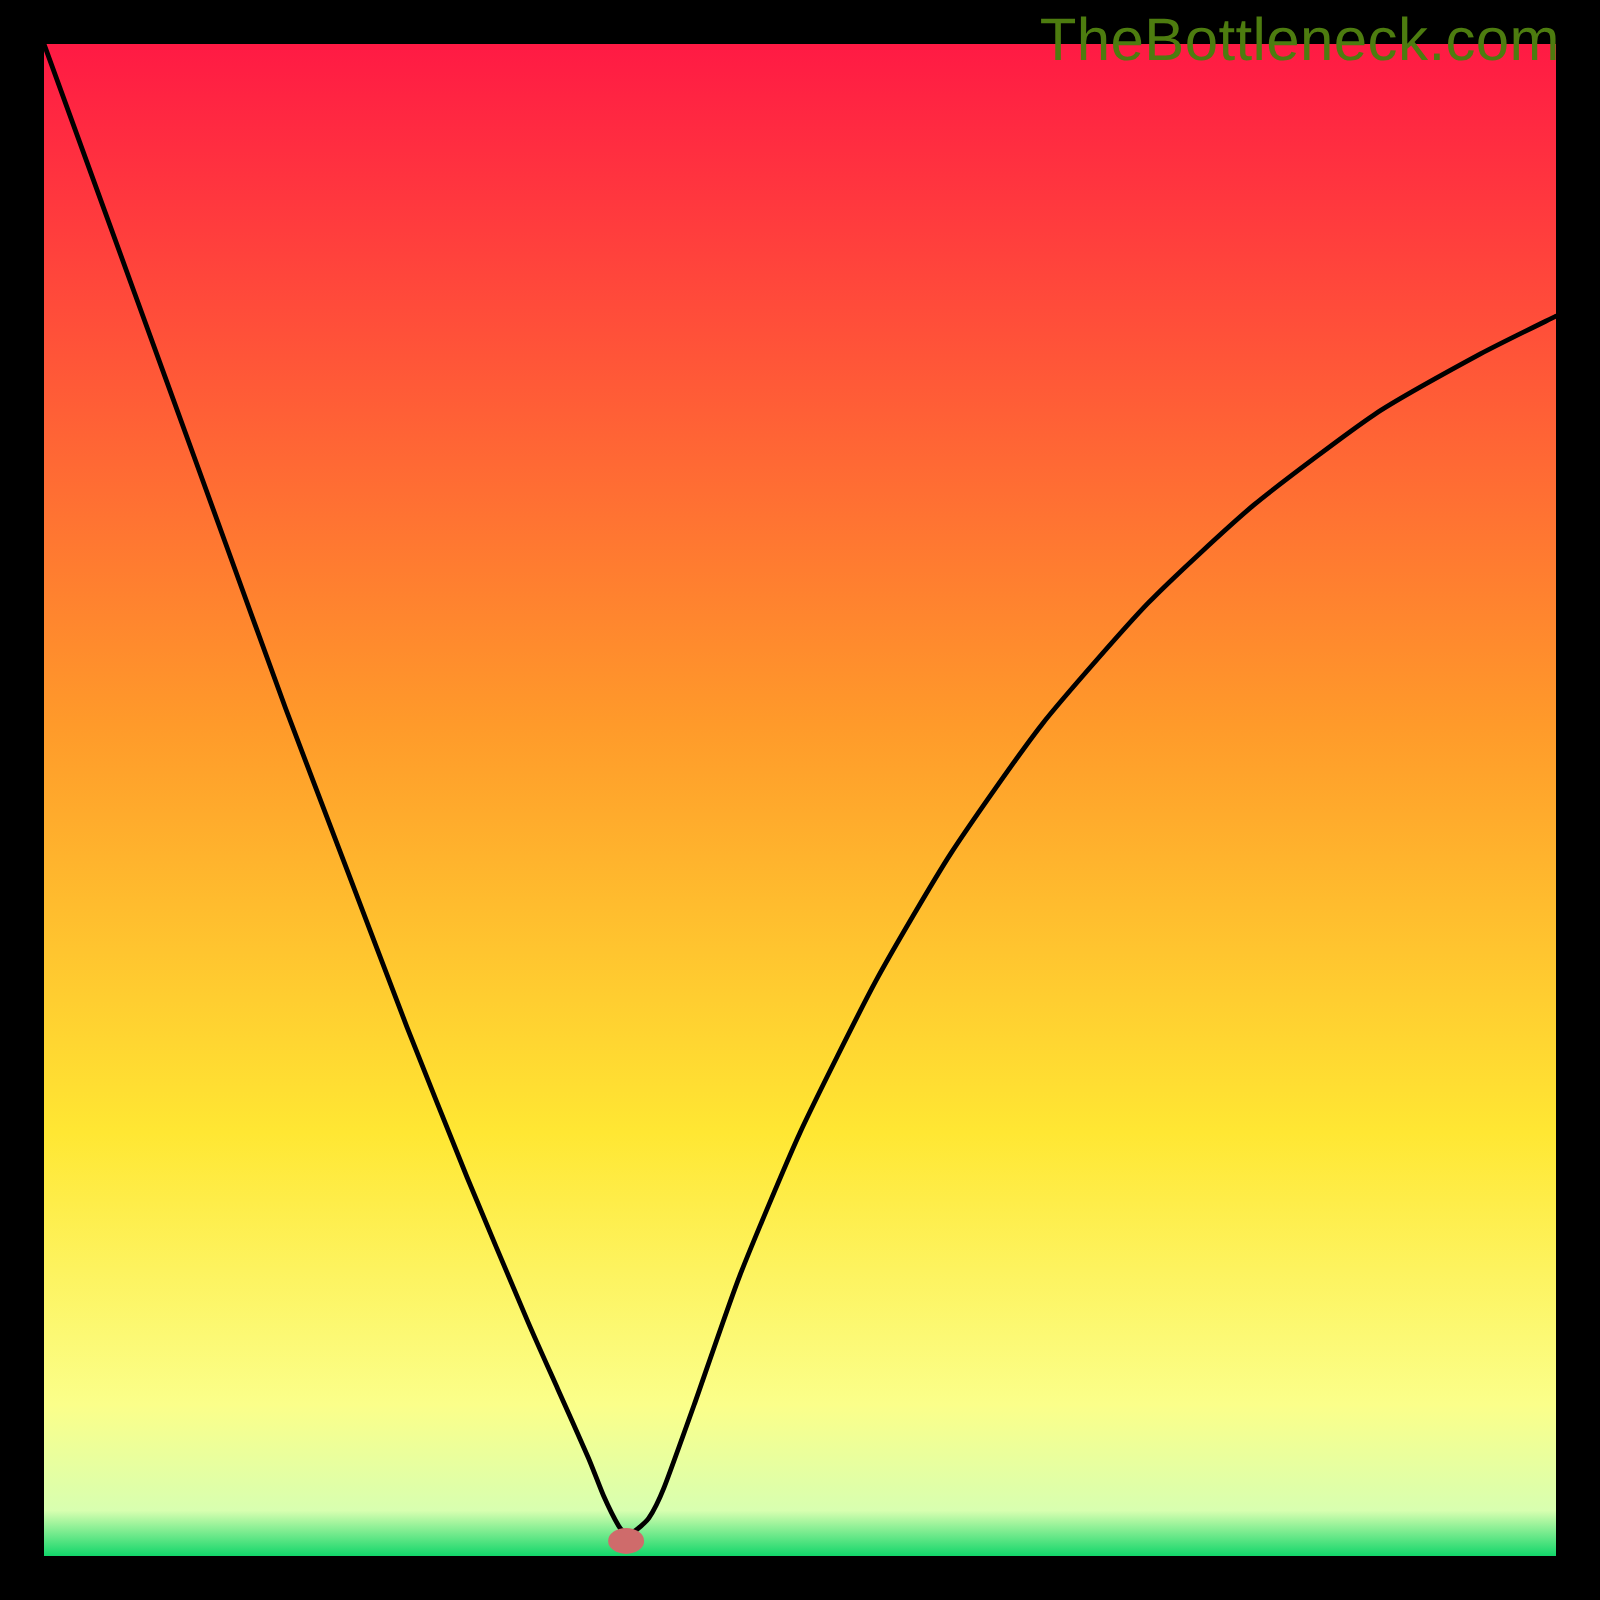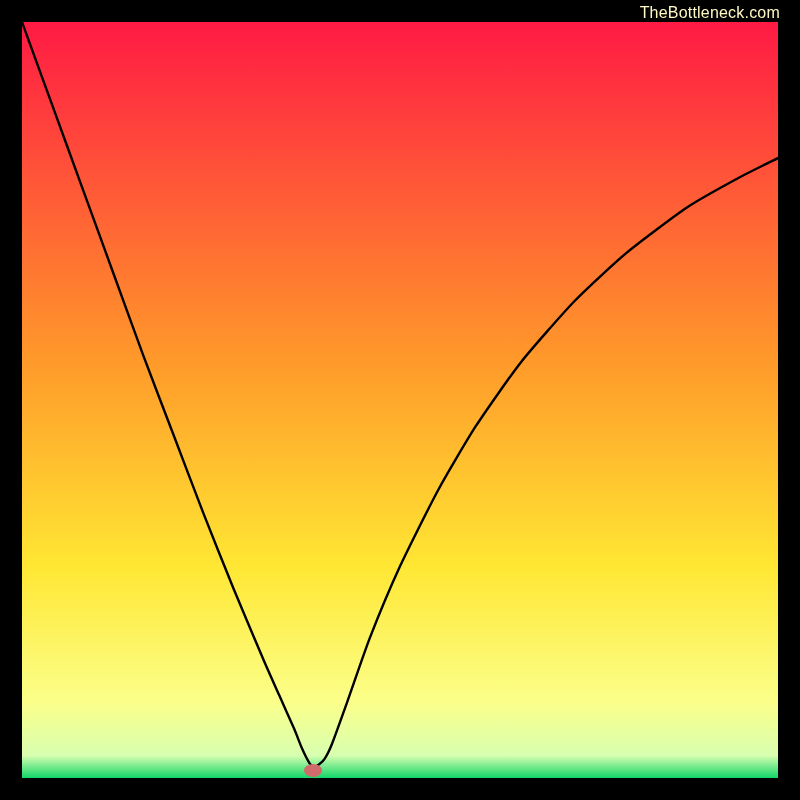--- a/index.html
+++ b/index.html
@@ -14,22 +14,22 @@
   .outer {
     position: relative;
     width: 800px;
     height: 800px;
     background: #000000;
   }
   .watermark {
     position: absolute;
     top: 4px;
     right: 20px;
-    color: #fef9c3;
-    font-size: 16px;
+    color: #4d7c0f;
+    font-size: 30px;
     font-weight: 400;
     letter-spacing: 0.2px;
     z-index: 5;
   }
   .plot {
     position: absolute;
     left: 22px;
     top: 22px;
     width: 756px;
     height: 756px;

